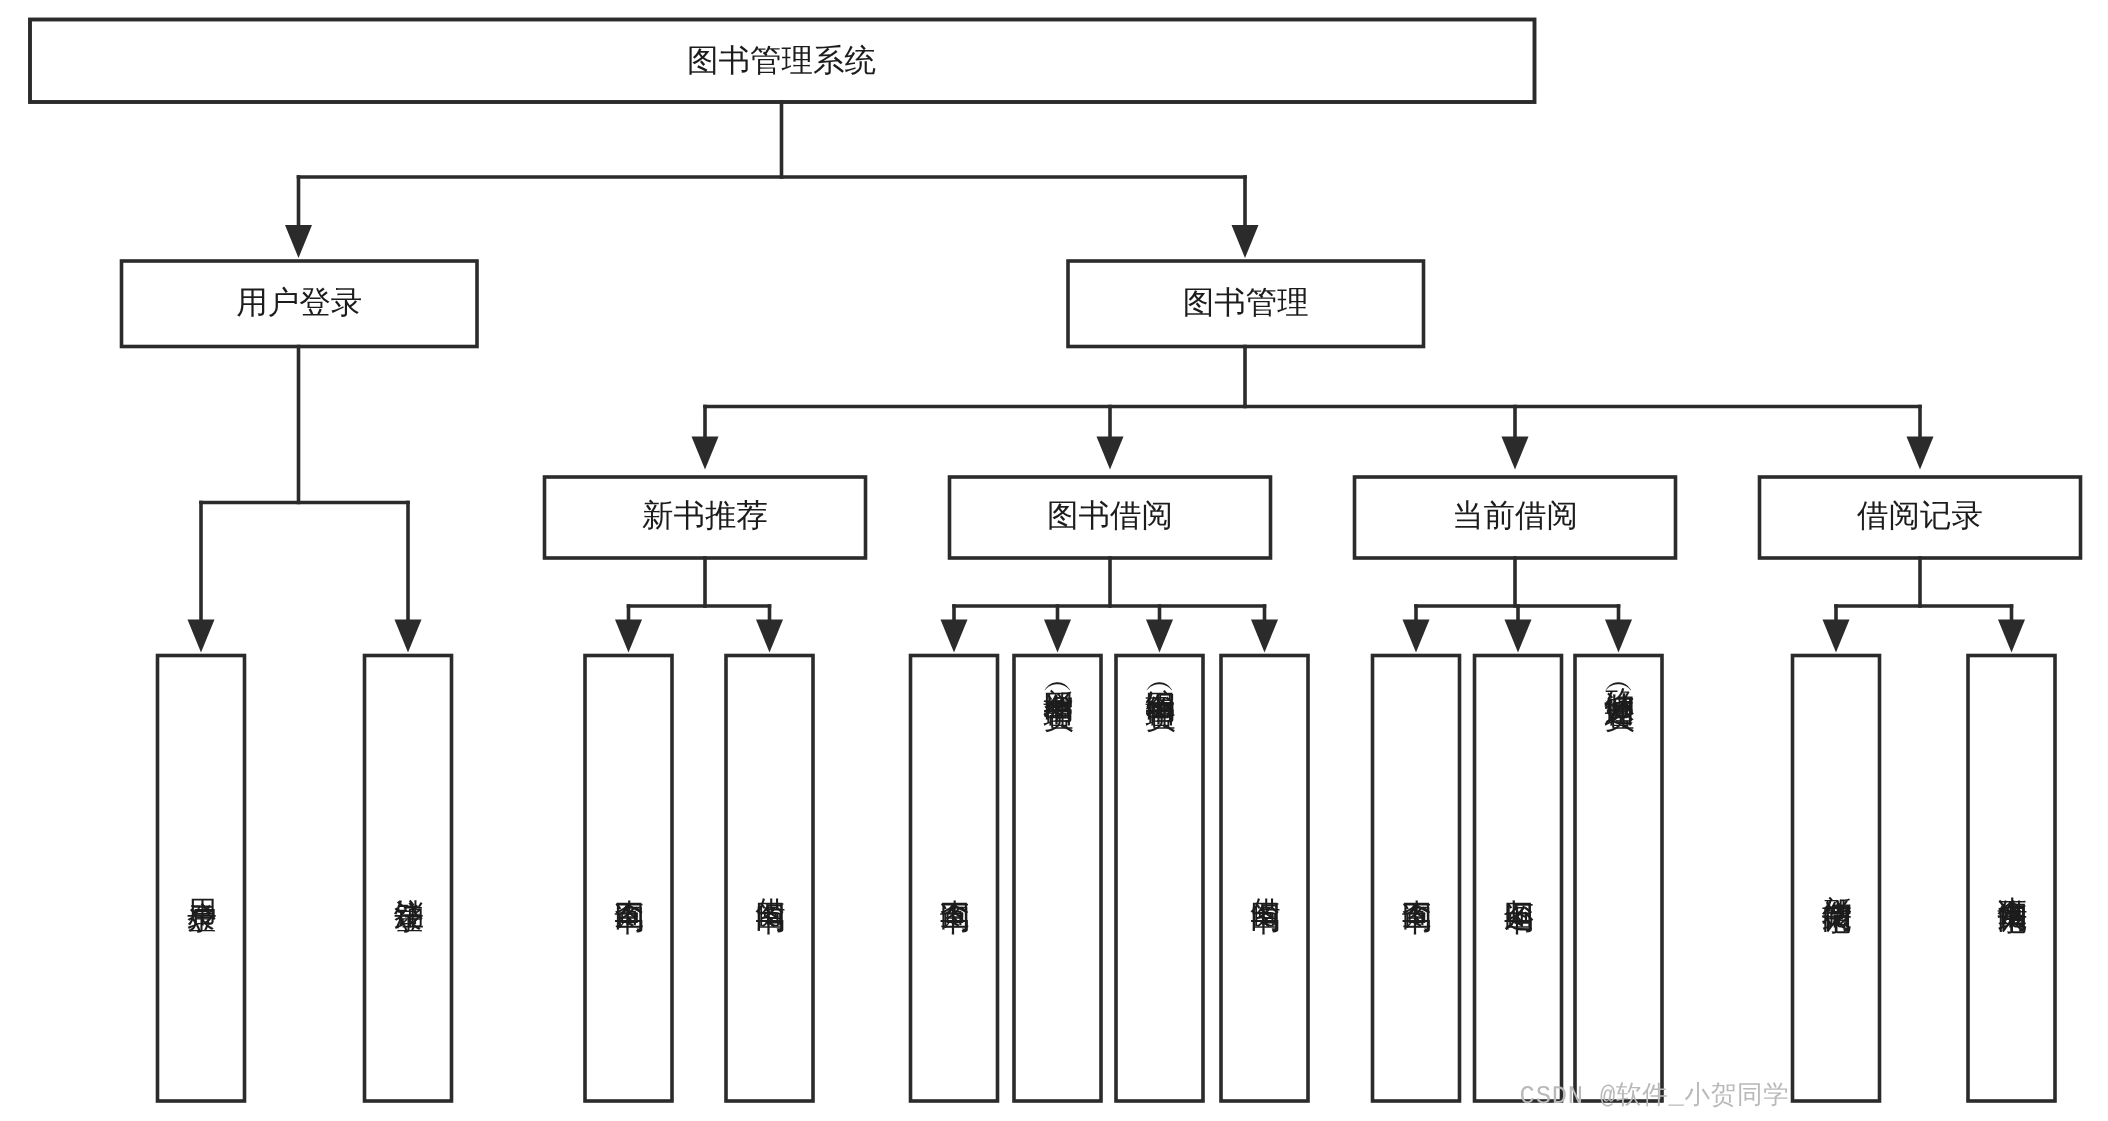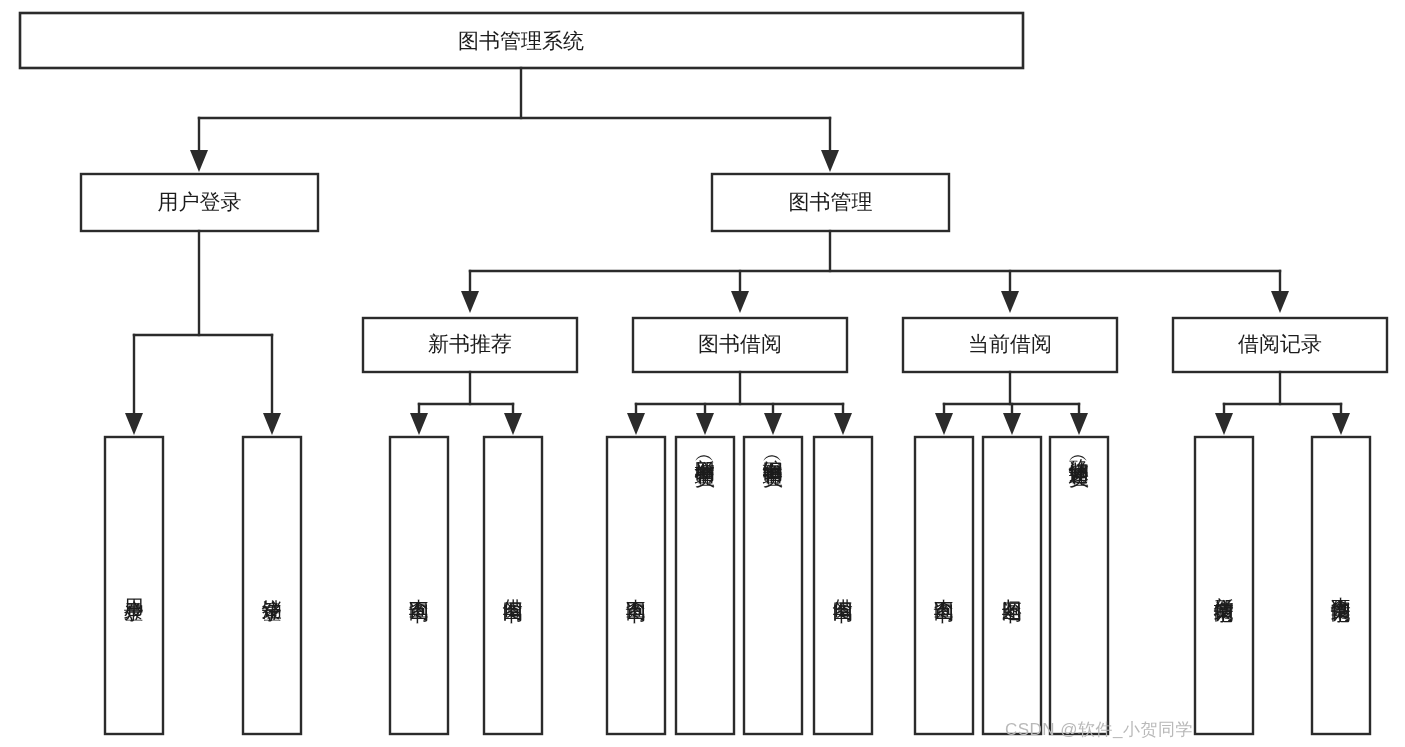--- a/index.html
+++ b/index.html
@@ -76,21 +76,21 @@
     writing-mode: vertical-rl;
     text-orientation: upright;
     letter-spacing: 1.5px;
     white-space: nowrap;
     display: block;
   }
   .watermark {
     position: absolute;
     right: 8px;
     bottom: 6px;
-    font-family: Liberation Sans, sans-serif;
+    font-family: Liberation Mono, monospace;
     font-size: 17px;
     color: #b9b9b9;
     letter-spacing: 0.5px;
     white-space: nowrap;
   }
 </style>
 </head>
 <body>
 
 <div id="diagram-root">

